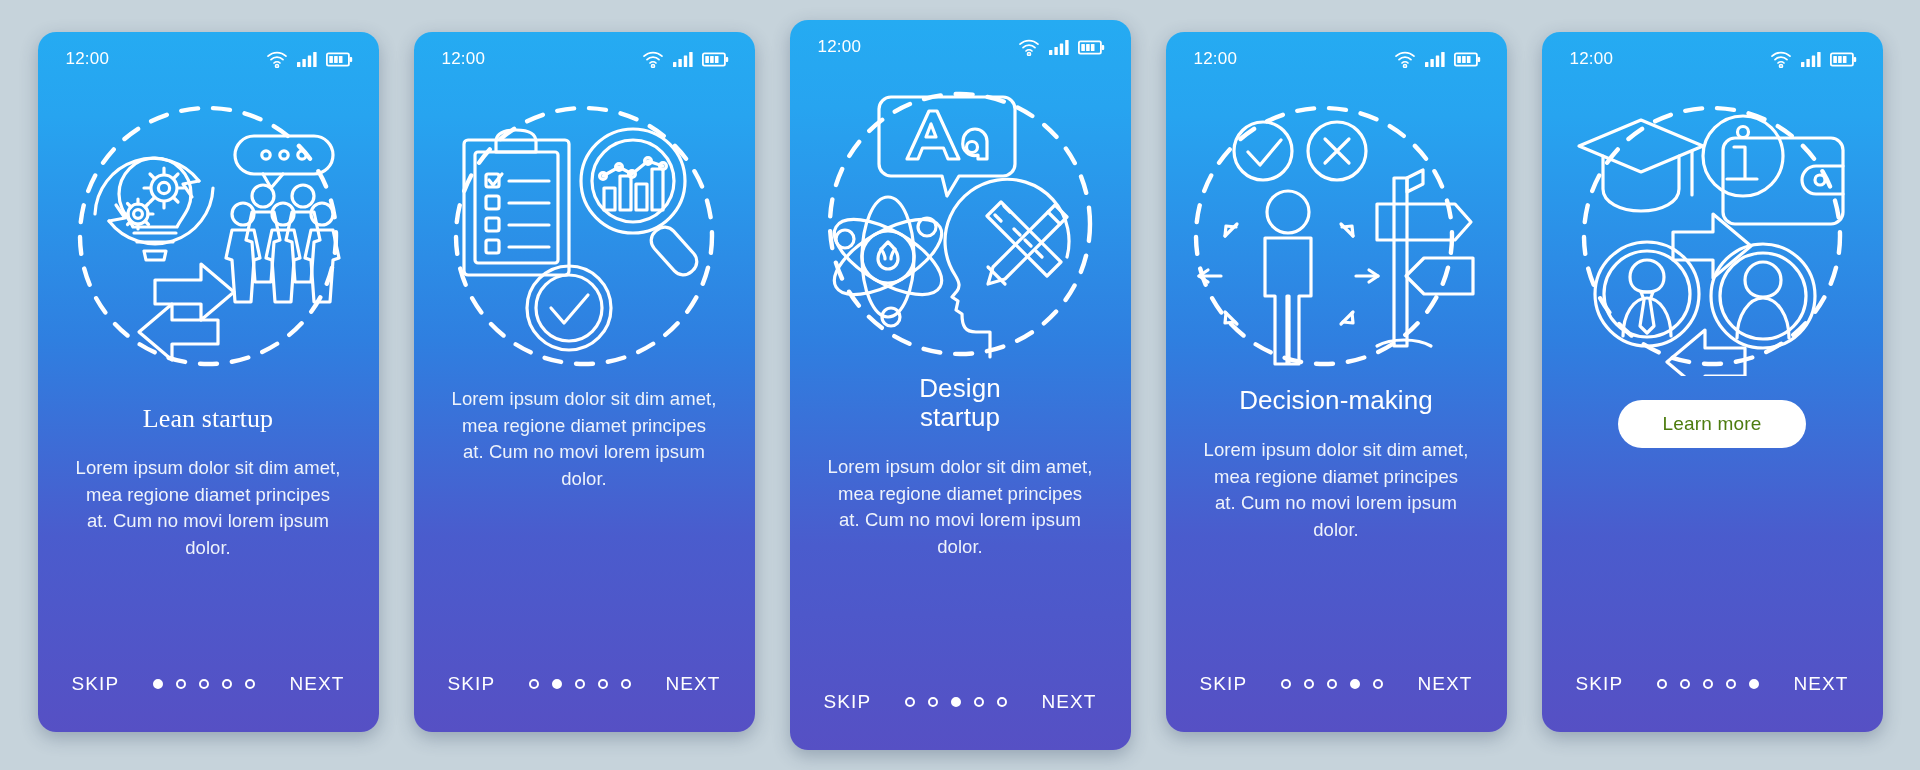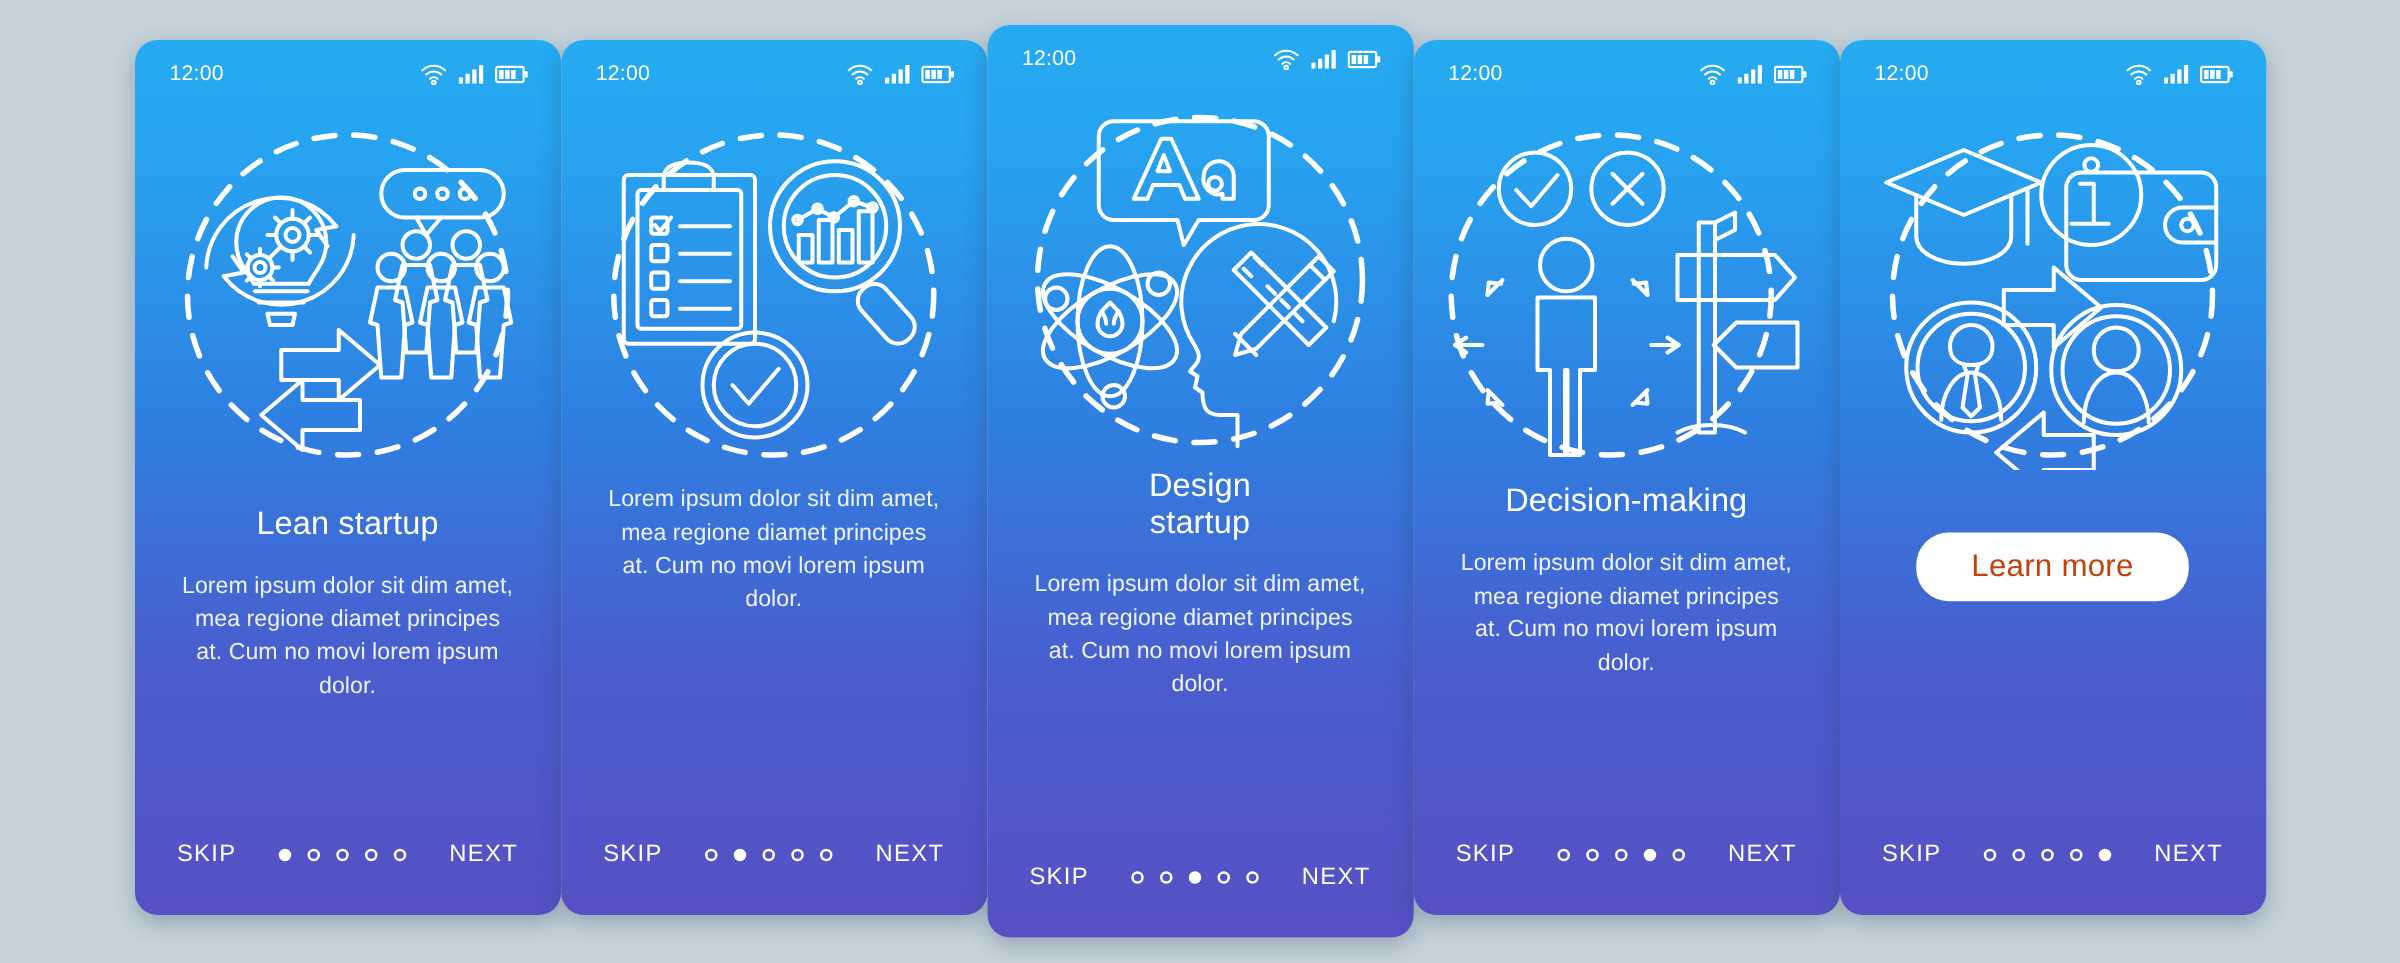--- a/index.html
+++ b/index.html
@@ -14,20 +14,21 @@
     overflow: hidden;
   }
 
   .board {
     position: relative;
     width: 1920px;
     height: 770px;
     display: flex;
     align-items: flex-start;
     justify-content: center;
+    gap: 35px;
     padding-top: 32px;
     box-sizing: border-box;
   }
 
   
   .screen {
     position: relative;
     width: 341px;
     height: 700px;
     border-radius: 18px;
@@ -87,36 +88,36 @@
     align-items: center;
   }
   .title {
     color: #ffffff;
     font-size: 26px;
     font-weight: 400;
     line-height: 1.12;
     margin: 0 0 22px 0;
     letter-spacing: 0.1px;
   }
-  .title.single { margin-top: 18px; }
+  .title.single { margin-top: 18px; font-family: Liberation Serif, serif; }
   .body {
     color: #eef3fb;
     font-size: 18.5px;
     line-height: 1.44;
     margin: 0;
     max-width: 268px;
     letter-spacing: 0.05px;
   }
   .cta {
-    margin-top: 40px;
+    margin-top: 14px;
     background: #ffffff;
-    color: #c2410c;
+    color: #4d7c0f;
     border: none;
     border-radius: 26px;
-    font-size: 25px;
+    font-size: 19px;
     font-family: "Liberation Sans", sans-serif;
     padding: 13px 44px;
     cursor: pointer;
     letter-spacing: 0.2px;
   }
 
   
   .footer {
     flex: 0 0 auto;
     height: 96px;

